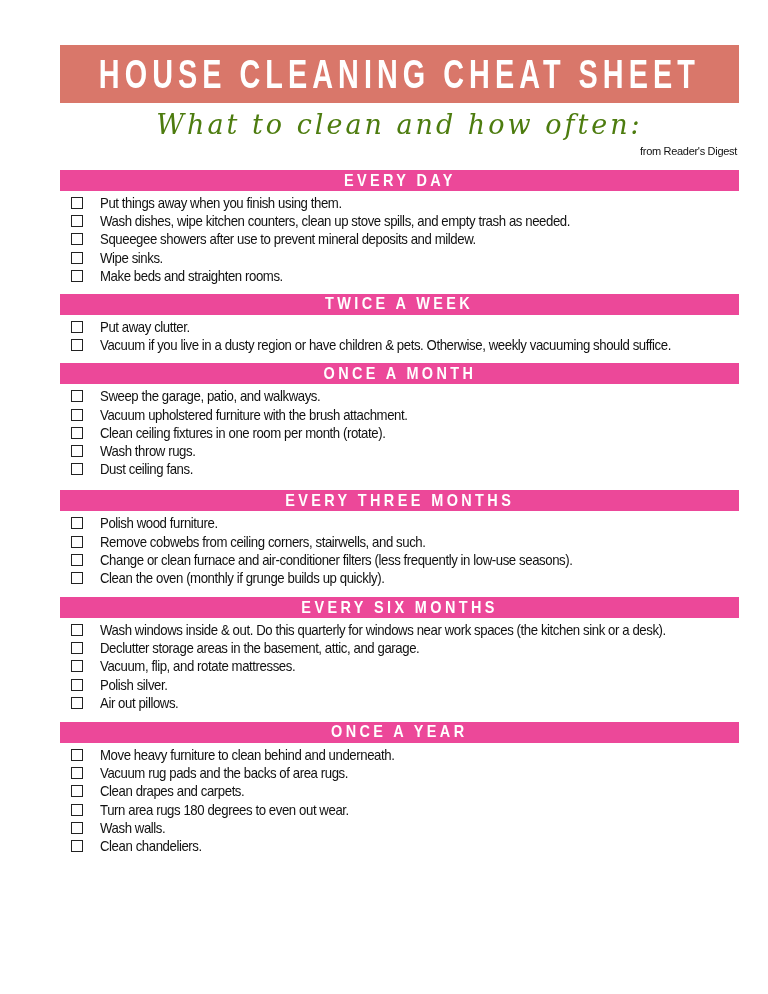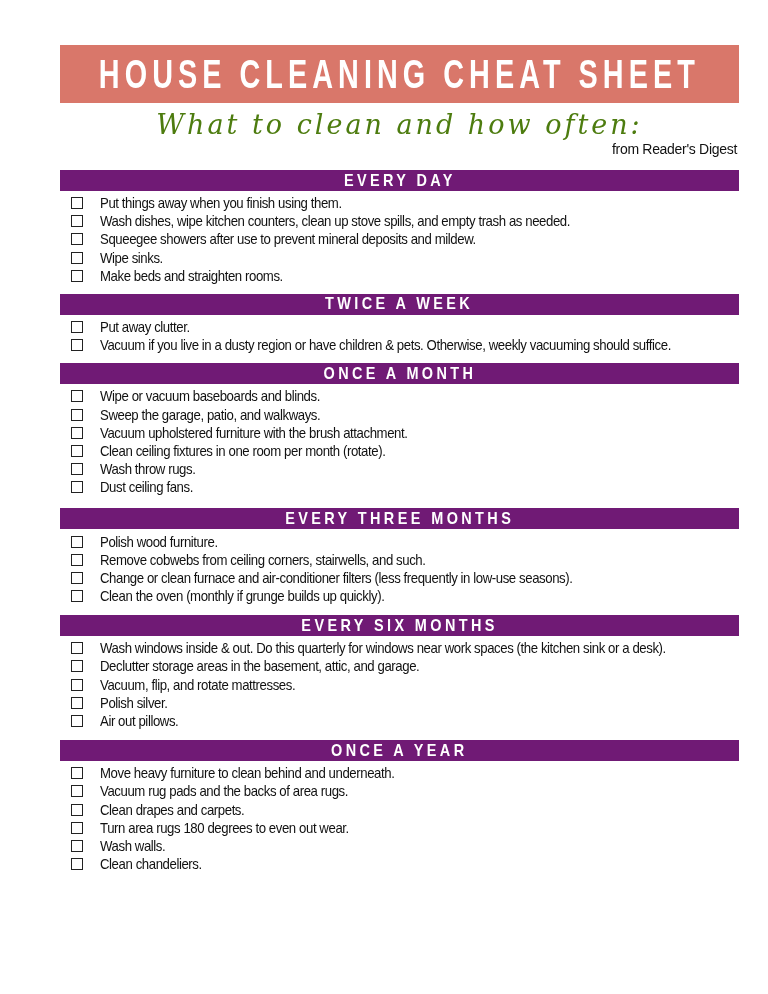--- a/index.html
+++ b/index.html
@@ -2,22 +2,22 @@
 <html><head>
   <meta charset="utf-8">
   <style>
     html, body { margin: 0; padding: 0; background: #ffffff; }
     body { width: 768px; height: 994px; position: relative; overflow: hidden; font-family: "Liberation Sans", sans-serif; color: #111; }
     .page { position: absolute; left: 60px; top: 45px; width: 679px; }
     .title-bar { height: 58px; background: #d9776a; display: flex; align-items: center; justify-content: center; }
     .title-bar span { color: #fff; font-family: "Liberation Sans", sans-serif; font-weight: bold; font-size: 40px; letter-spacing: 7px; transform: scaleX(0.72); white-space: nowrap; display: inline-block; }
     .subtitle-row { position: relative; height: 57px; }
     .subtitle { position: absolute; left: 0; right: 0; top: 6px; text-align: center; font-family: "DejaVu Serif", serif; font-style: italic; font-size: 27px; letter-spacing: 3px; color: #4d7c0f; }
-    .source { position: absolute; right: 2px; bottom: 3px; font-size: 14px; letter-spacing: -0.3px; color: #111; }
-    .section-bar { height: 21px; background: #701a75; display: flex; align-items: center; justify-content: center; }
+    .source { position: absolute; right: 2px; bottom: 3px; font-size: 11px; letter-spacing: -0.3px; color: #111; }
+    .section-bar { height: 21px; background: #ec4899; display: flex; align-items: center; justify-content: center; }
     .section-bar span { color: #fff; font-weight: bold; font-size: 17px; letter-spacing: 4px; transform: scaleX(0.85); display: inline-block; white-space: nowrap; }
     ul.items { list-style: none; margin: 0; padding: 3px 0 0 0; }
     ul.items li { display: flex; align-items: center; height: 18.2px; }
     .cb { width: 12px; height: 12px; border: 1.2px solid #222; box-sizing: border-box; margin-left: 11px; margin-right: 17px; flex: none; background: #fff; }
     .txt { font-size: 14.2px; letter-spacing: -0.45px; white-space: nowrap; transform: scaleX(0.93); transform-origin: left center; display: inline-block; }
   </style>
 </head>
 <body>
 
 <div class="page">
@@ -69,24 +69,20 @@
             <span class="cb"></span>
             <span class="txt">Vacuum if you live in a dusty region or have children &amp; pets. Otherwise, weekly vacuuming should suffice.</span>
           </li>
         </ul>
       </div>
       <div style="margin-top: 9px;">
         <div class="section-bar">
           <span>ONCE A MONTH</span>
         </div>
         <ul class="items">
-          <li>
-            <span class="cb"></span>
-            <span class="txt">Wipe or vacuum baseboards and blinds.</span>
-          </li>
           <li>
             <span class="cb"></span>
             <span class="txt">Sweep the garage, patio, and walkways.</span>
           </li>
           <li>
             <span class="cb"></span>
             <span class="txt">Vacuum upholstered furniture with the brush attachment.</span>
           </li>
           <li>
             <span class="cb"></span>

